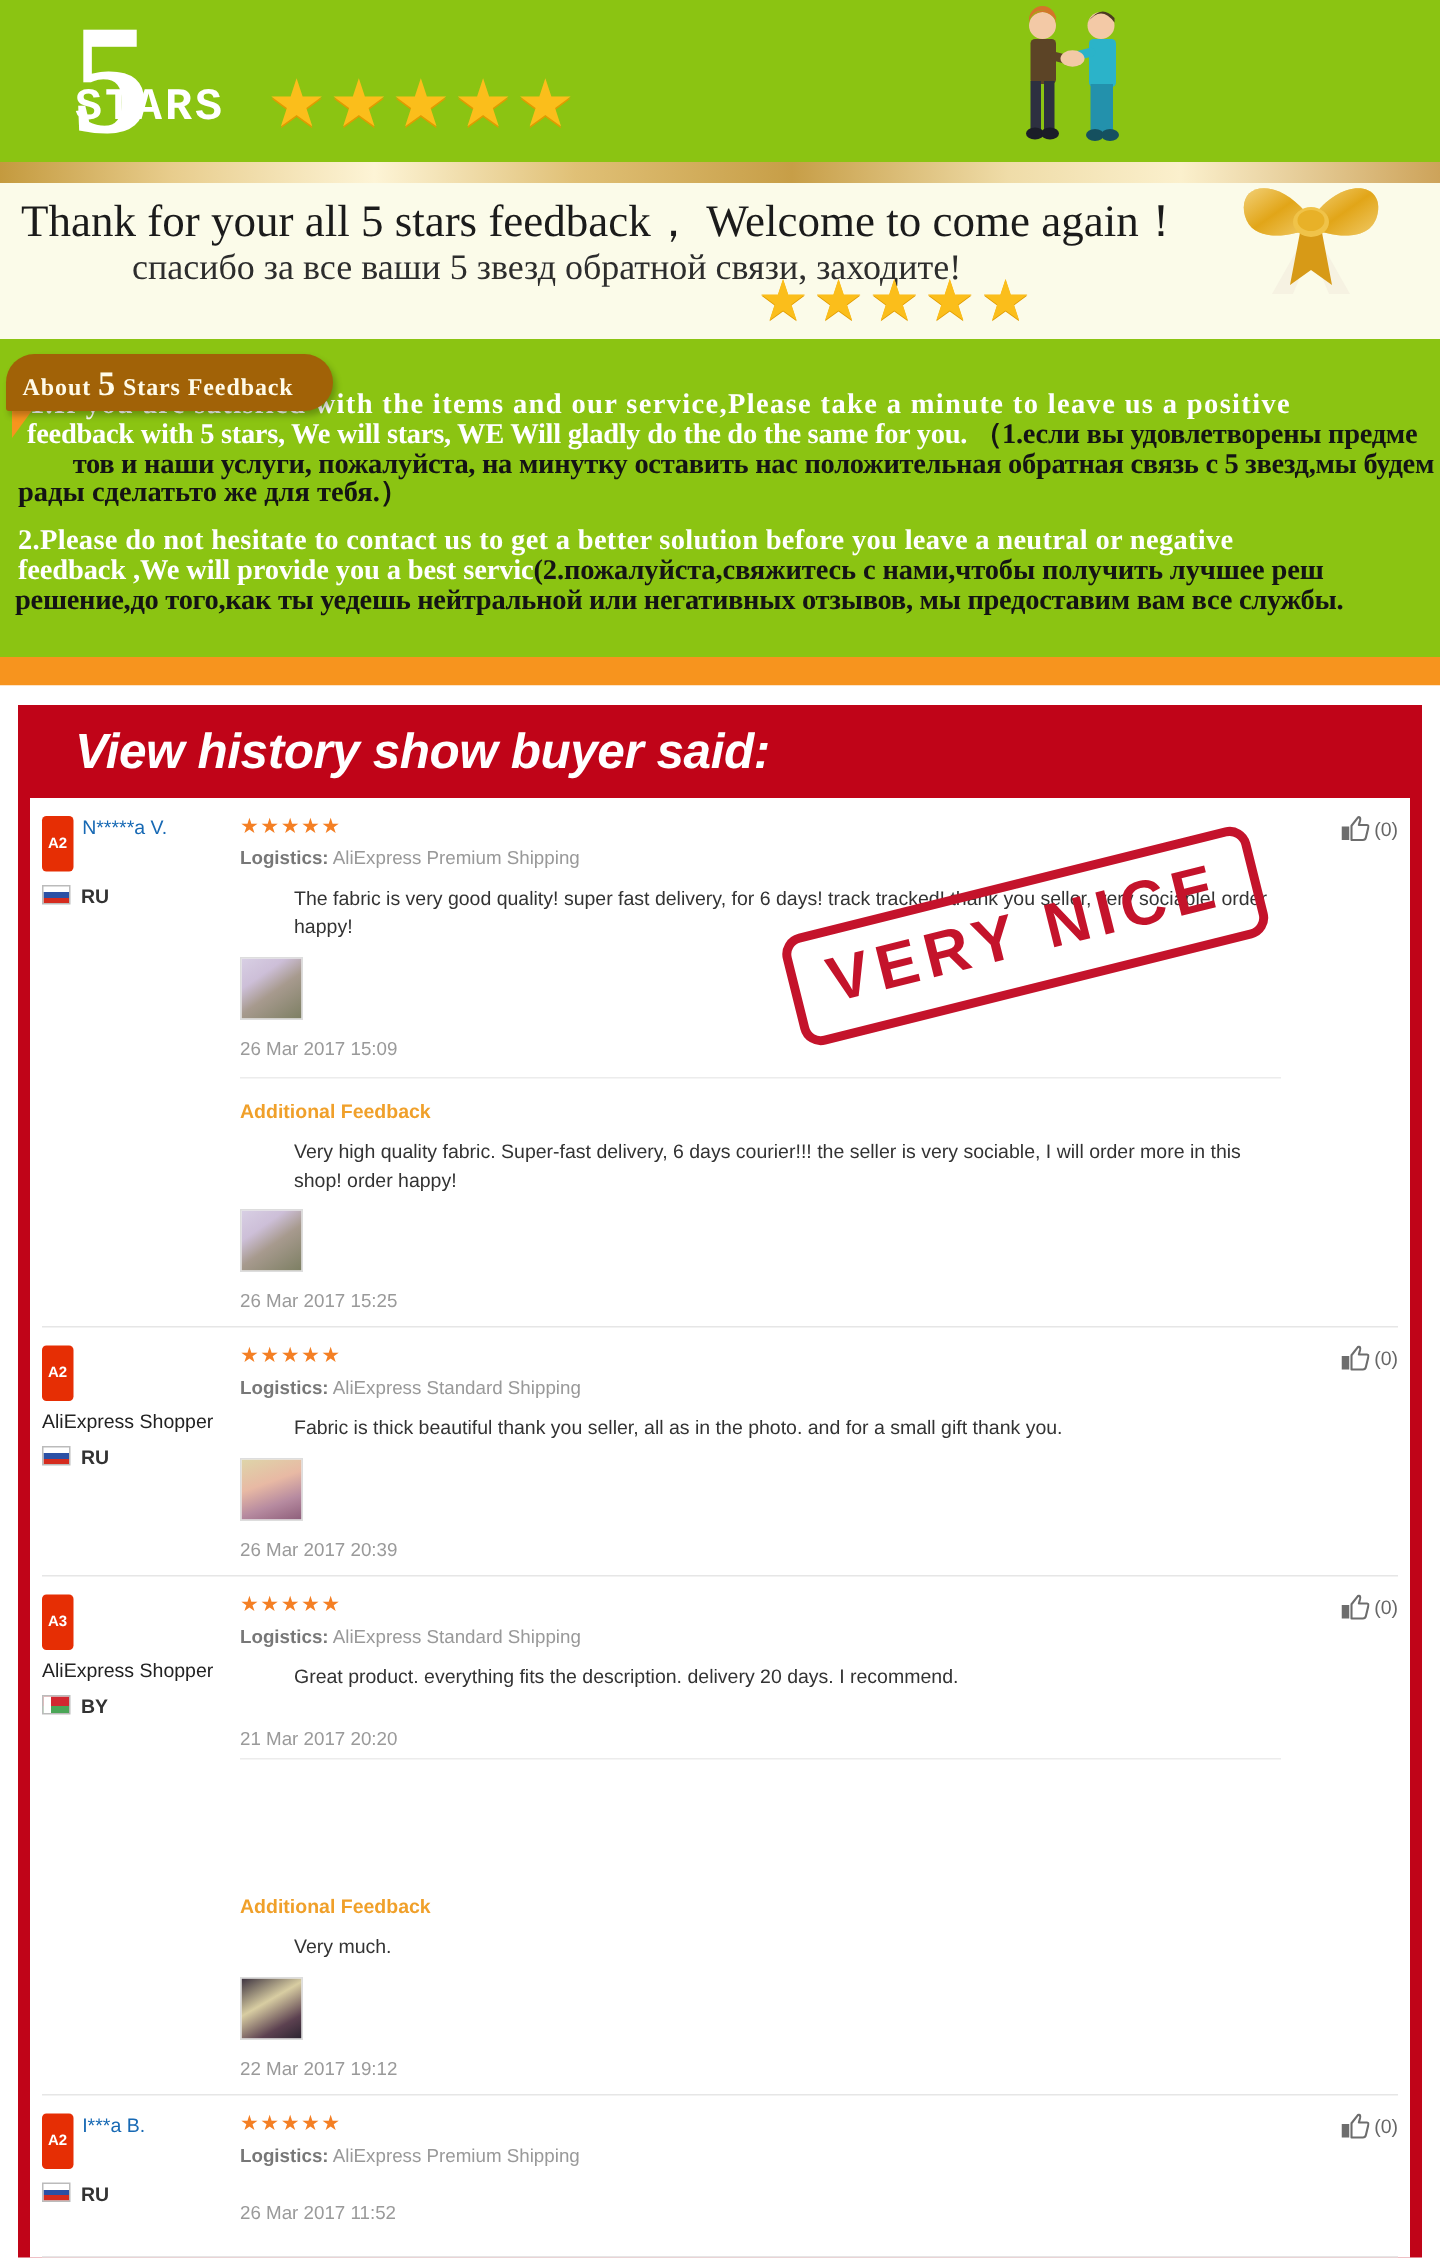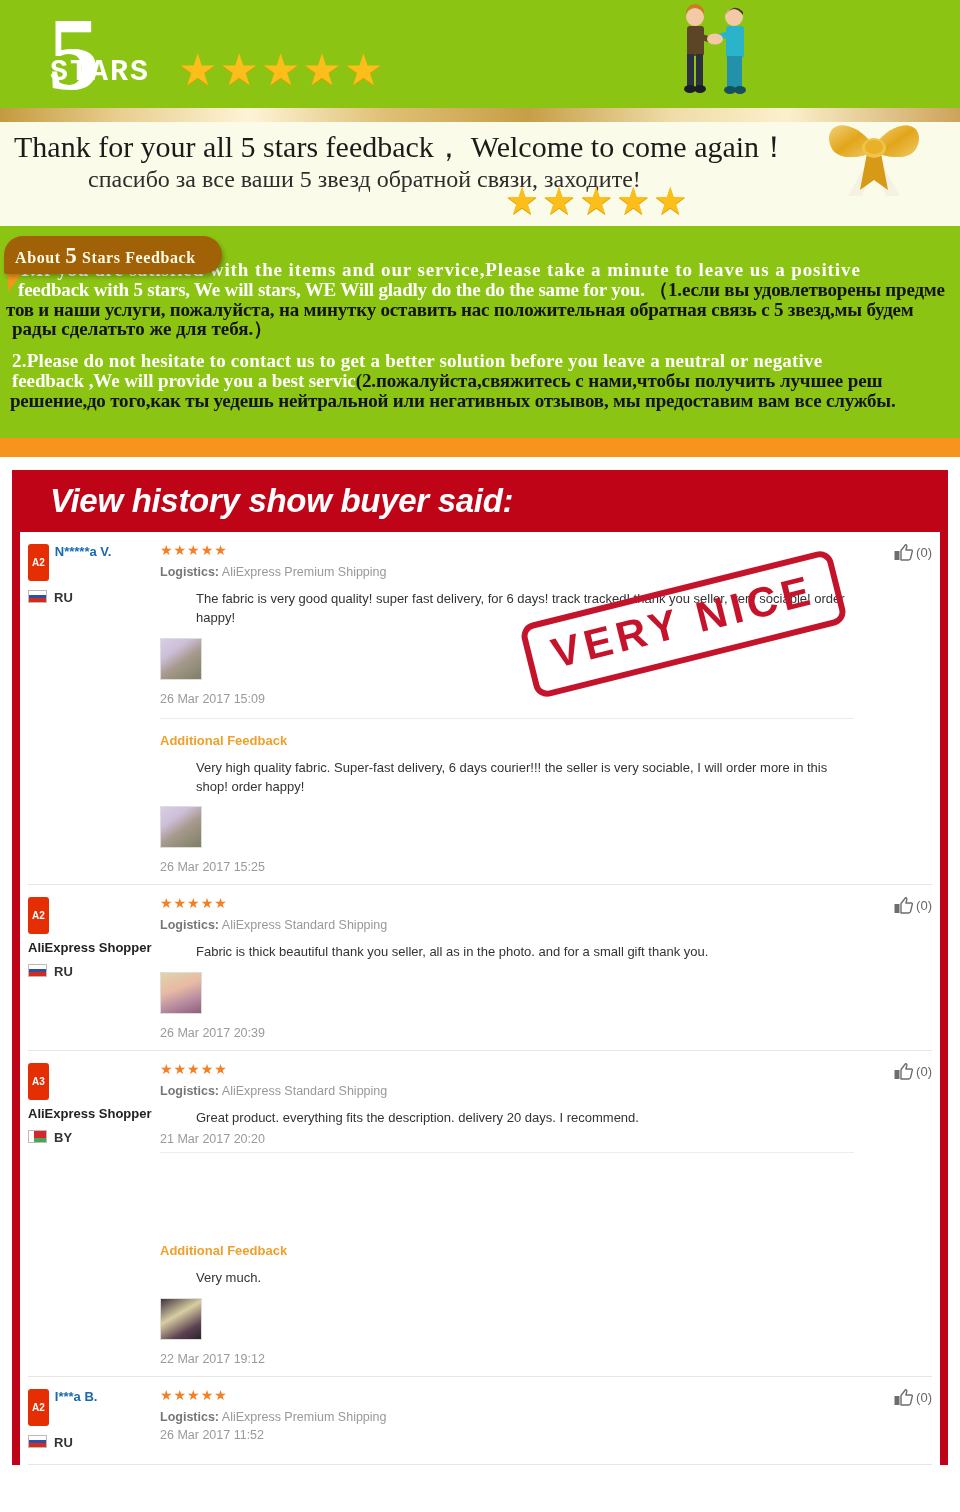--- a/index.html
+++ b/index.html
@@ -125,21 +125,21 @@
     min-height: 212px;
   }
   .p-line {
     font-family: "Liberation Serif", serif;
     color: #ffffff;
     white-space: nowrap;
     line-height: 1.04;
   }
   .p1a { font-size: 19px; font-weight: 700; letter-spacing: .9px; padding-left: 16px; }
   .p1b { font-size: 19px; font-weight: 700; padding-left: 14px; letter-spacing: -.2px; }
-  .p1c { font-size: 19px; font-weight: 700; color: #141414; padding-left: 2px; letter-spacing: -.2px;}
+  .p1c { font-size: 19px; font-weight: 700; color: #141414; padding-left: 2px; letter-spacing: -.2px; text-align: right;}
   .p1d { font-size: 19px; font-weight: 700; color: #141414; padding-left: 8px; }
   .gap { height: 12px; }
   .p2a { font-size: 19px; font-weight: 700; letter-spacing: .2px; padding-left: 8px; }
   .p2b { font-size: 19px; font-weight: 700; padding-left: 8px; letter-spacing: -.1px;}
   .p2c { font-size: 19px; font-weight: 700; color: #141414; padding-left: 6px; letter-spacing: -.2px;}
   .inl-ru { color: #141414; }
 
   .orange-bar { height: 19px; background: #f7941e; }
   .white-gap { height: 13px; background: #ffffff; }
 
@@ -187,21 +187,21 @@
     font-size: 10px;
     font-weight: 700;
     border-radius: 3px;
     padding: 12px 4px;
     line-height: 13px;
     display: inline-block;
   }
   .uname {
     color: #1769b4;
     font-size: 13px;
-    font-weight: 700;
+    font-weight: 400;
     line-height: 15px;
   }
   .uname.dark { color: #222; }
   .rv-country {
     display: flex; gap: 7px;
     margin-top: 9px;
   }
   .flag { width: 19px; height: 13px; display: inline-block; border: 1px solid #bbb; position: relative; overflow: hidden;}
   .flag-ru { background: linear-gradient(#fff 0 34%, #2b50a5 34% 67%, #d52b1e 67% 100%); }
   .flag-by { background: linear-gradient(#d22730 0 60%, #4aa657 60% 100%); }
@@ -215,21 +215,21 @@
   .rv-text { font-size: 13px; color: #333; line-height: 1.45; margin-top: 11px; margin-left: 36px; }
   .thumb {
     width: 42px; height: 42px; margin-top: 10px;
     border: 1px solid #ddd; background: #cfc9bd;
     display: block;
   }
   .thumb.t1 { background: linear-gradient(145deg,#d8cfe4 0%,#cdbfd8 30%,#a79a8e 55%,#7d7f63 100%); }
   .thumb.t2 { background: linear-gradient(160deg,#ded5a9 0%,#e8b9a4 40%,#b78ba0 70%,#8e5f7b 100%); }
   .thumb.t3 { background: linear-gradient(150deg,#3d3340 0%,#d8cda2 40%,#5c4150 75%,#2c2430 100%); }
   .date { font-size: 12.5px; color: #9a9a9a; margin-top: 12px; padding-bottom: 10px; }
-  .date.tight { margin-top: 4px; padding-bottom: 4px; }
+  .date.tight { margin-top: 24px; padding-bottom: 4px; }
 
   .addl-sep { border-top: 1px solid #ececec; margin-top: 2px; }
   .addl-title { color: #f0a02a; font-size: 13px; font-weight: 700; margin-top: 14px; }
 
   .rv-right { flex: 0 0 70px; padding-top: 2px; text-align: right; }
   .likebox { display: inline-flex; align-items: center; gap: 3px; color: #666; font-size: 13px; }
 
   
   .stamp {
     position: absolute;

